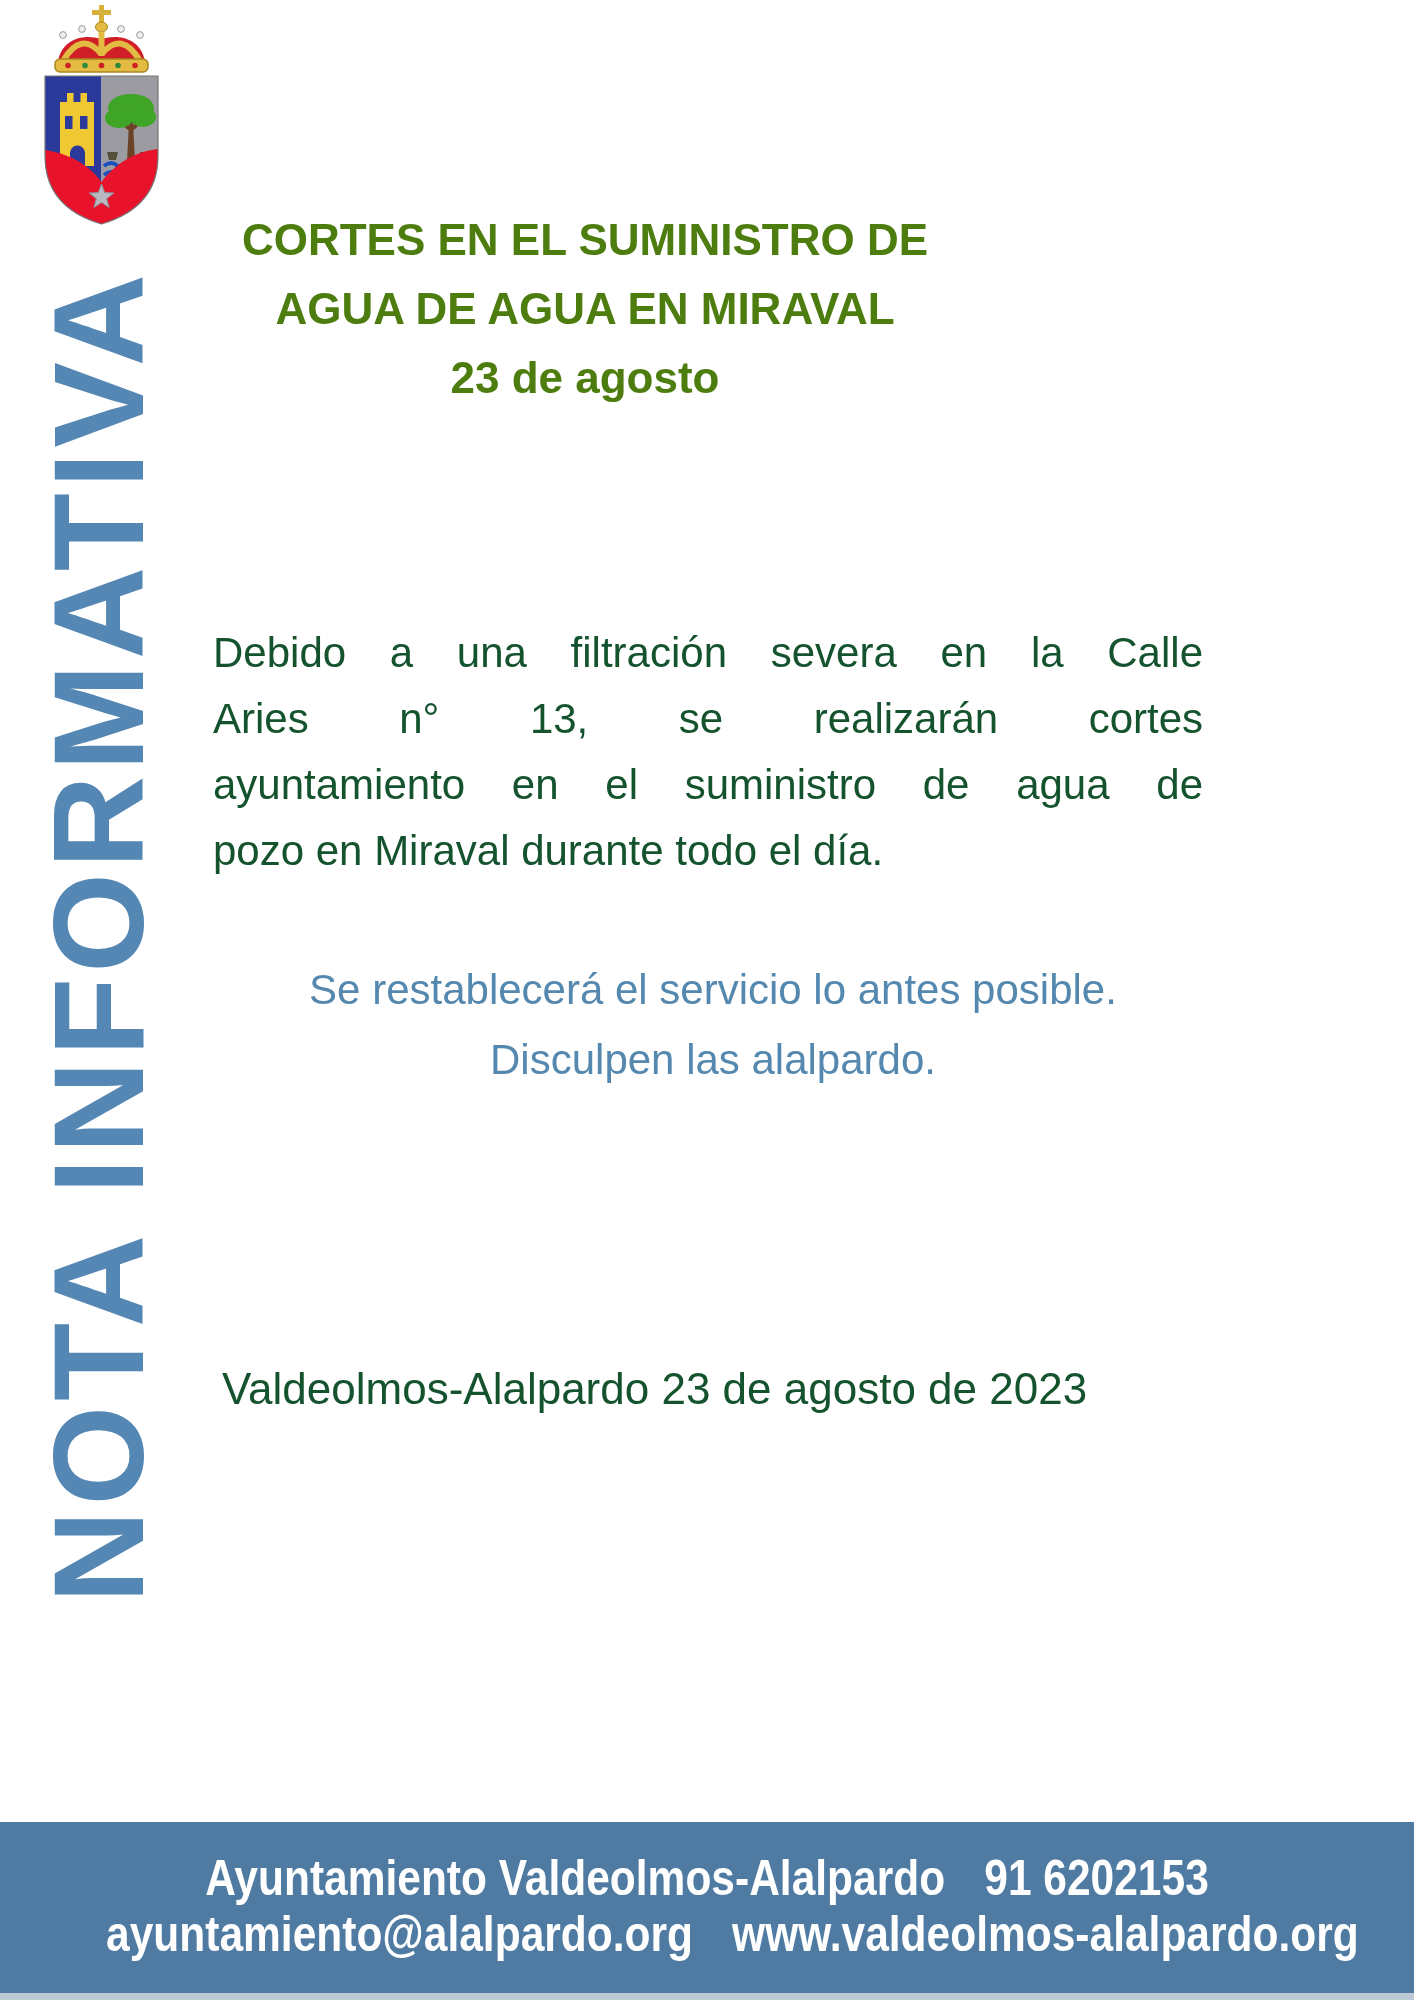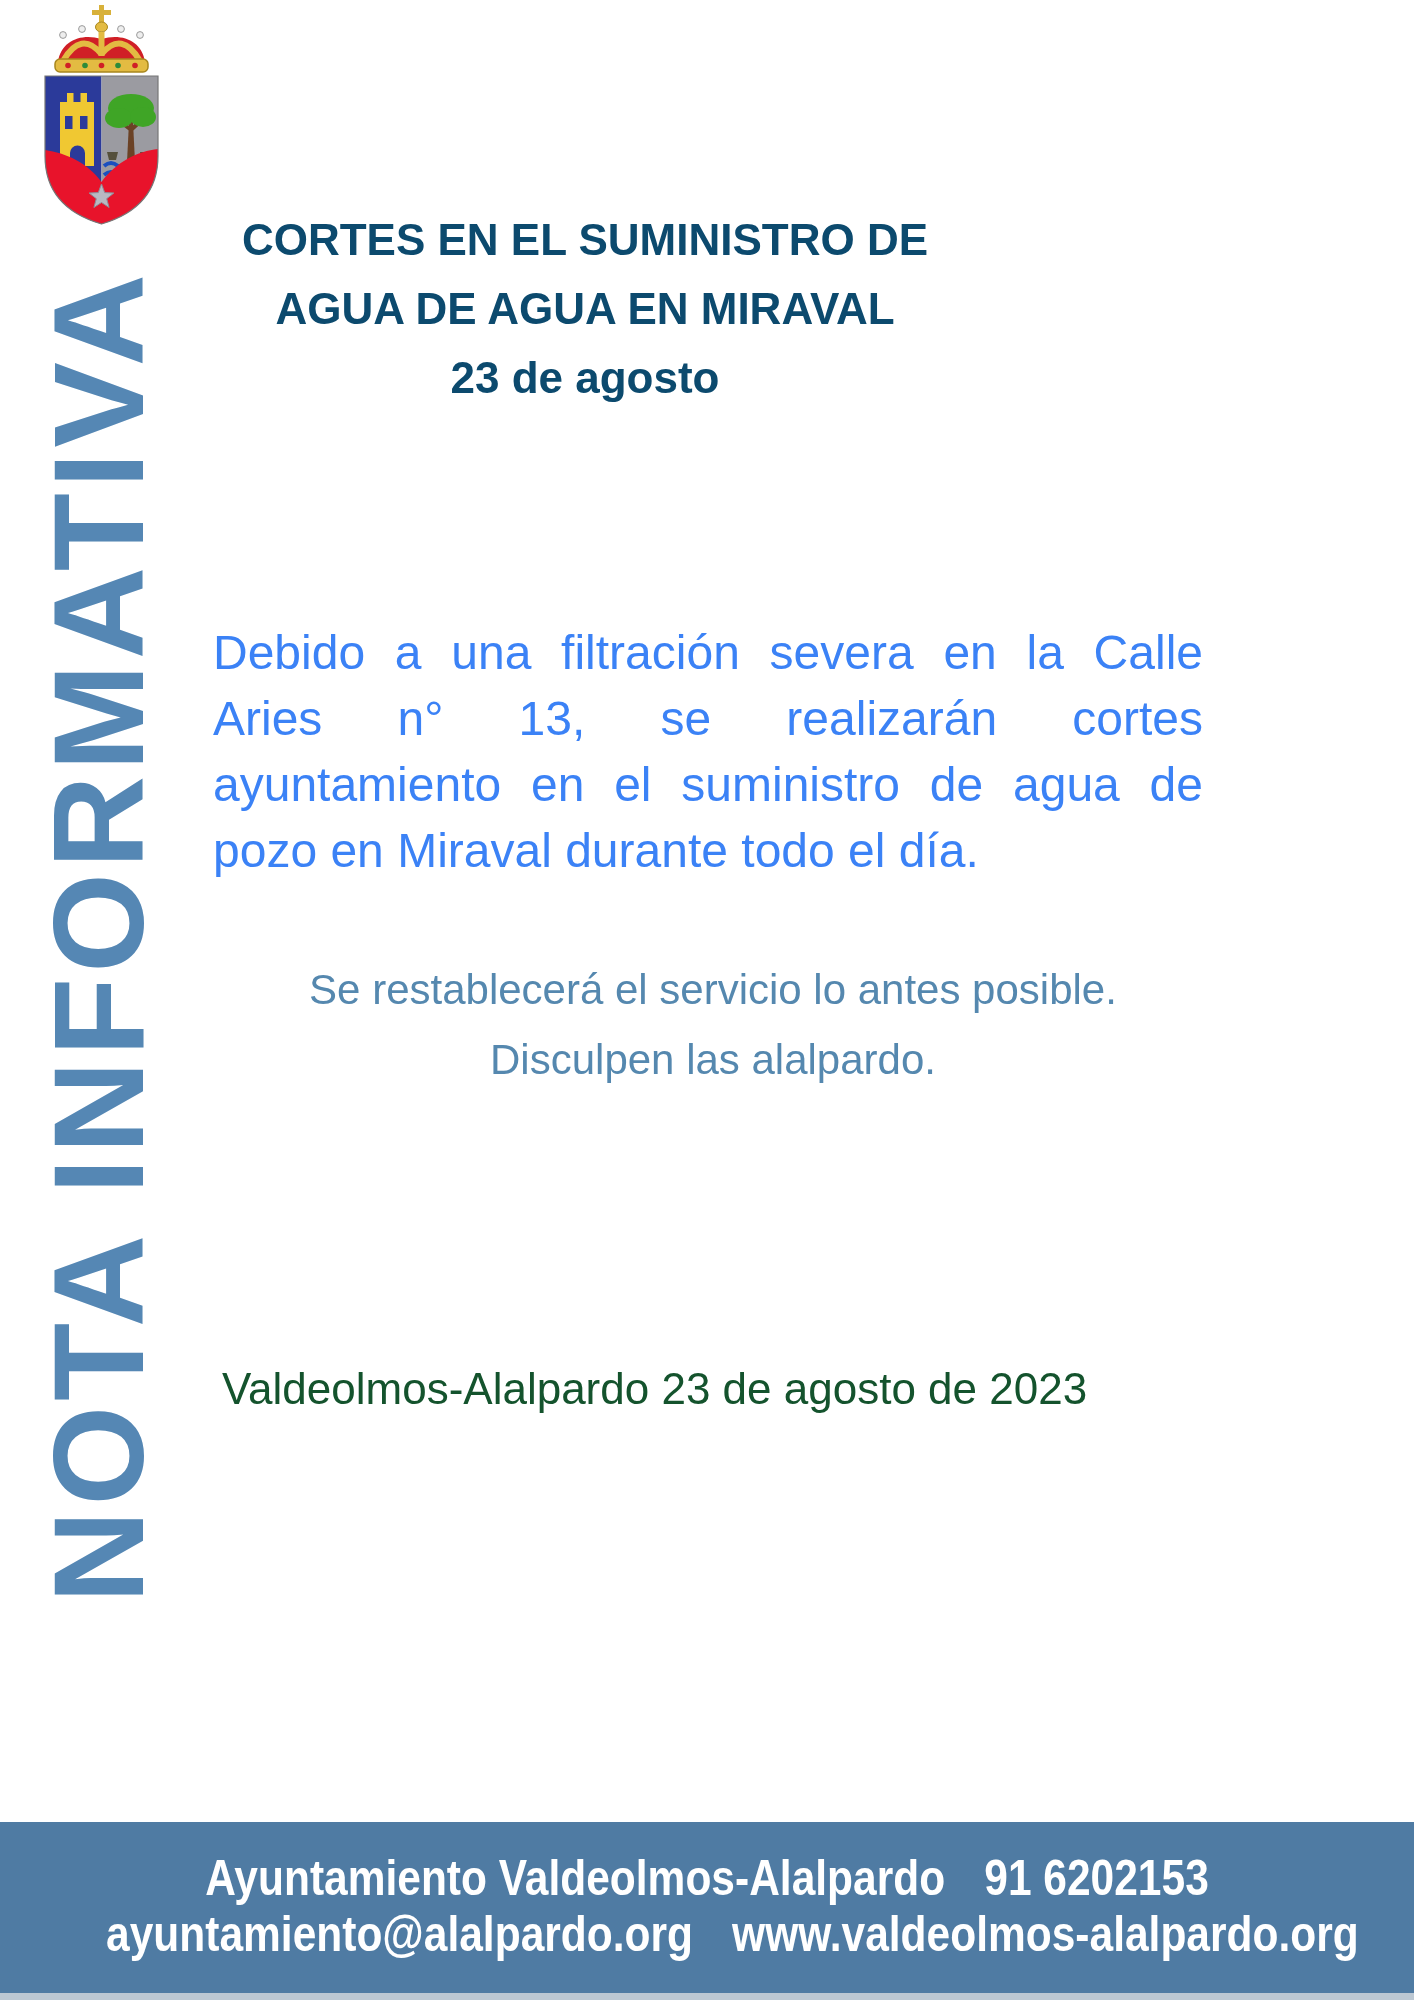--- a/index.html
+++ b/index.html
@@ -16,27 +16,27 @@
     position:absolute;left:20px;top:1642px;width:1412px;height:158px;
     transform-origin:0 0;transform:rotate(-90deg);
     font-weight:bold;font-size:128px;letter-spacing:5px;line-height:158px;
     text-align:center;color:#5587b4;white-space:nowrap;
   }
 
   
   .title-block{
     position:absolute;left:215px;top:205px;width:740px;
     text-align:center;font-weight:bold;font-size:44px;line-height:69px;
-    color:#0c4a6e;
+    color:#4d7c0f;
   }
 
   
   .body-block{
     position:absolute;left:213px;top:620px;width:990px;
-    font-size:48px;line-height:66px;color:#3b82f6;
+    font-size:42px;line-height:66px;color:#14532d;
   }
   .jline{text-align:justify;text-align-last:justify;}
   .lline{text-align:left;}
   .para2{
     position:absolute;left:213px;top:955px;width:1000px;
     font-size:42px;line-height:70px;color:#5588af;text-align:center;
   }
   .date-line{
     position:absolute;left:222px;top:1356px;width:1000px;
     font-size:44px;line-height:66px;color:#14532d;text-align:left;

